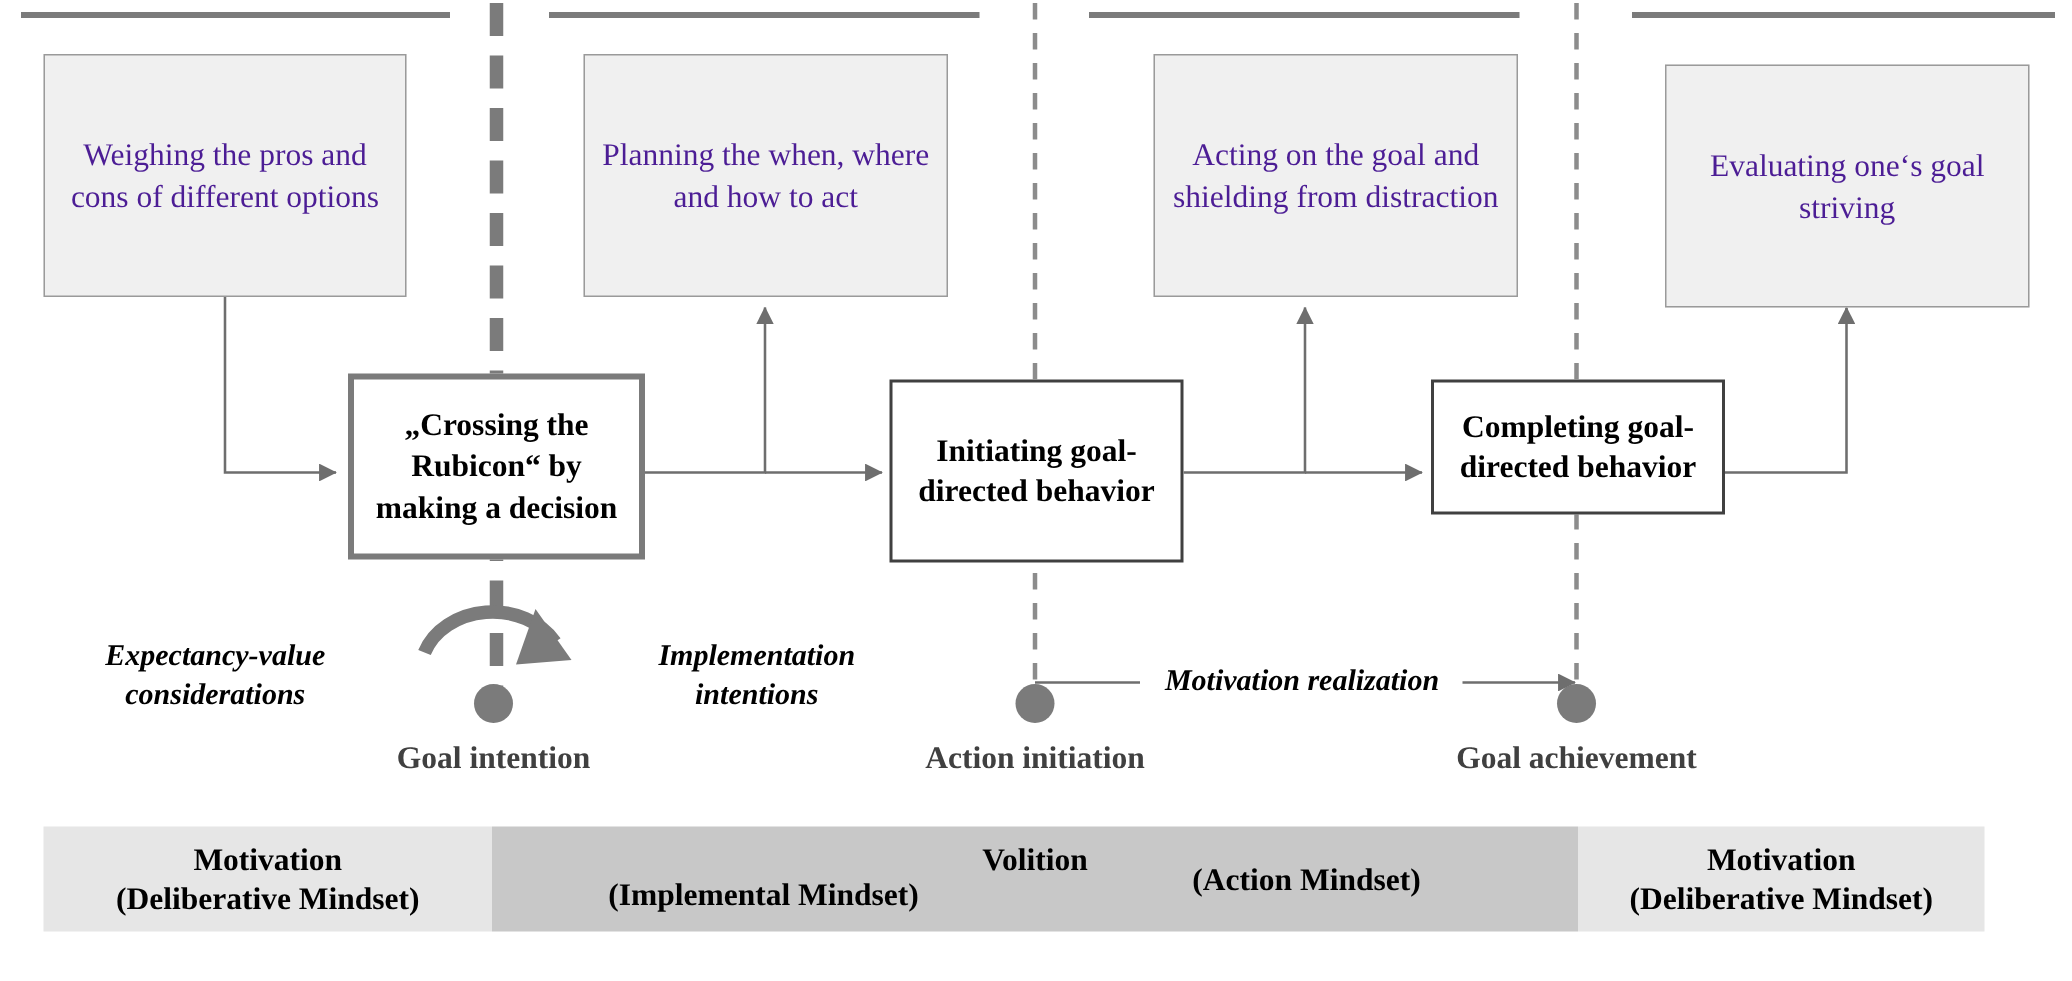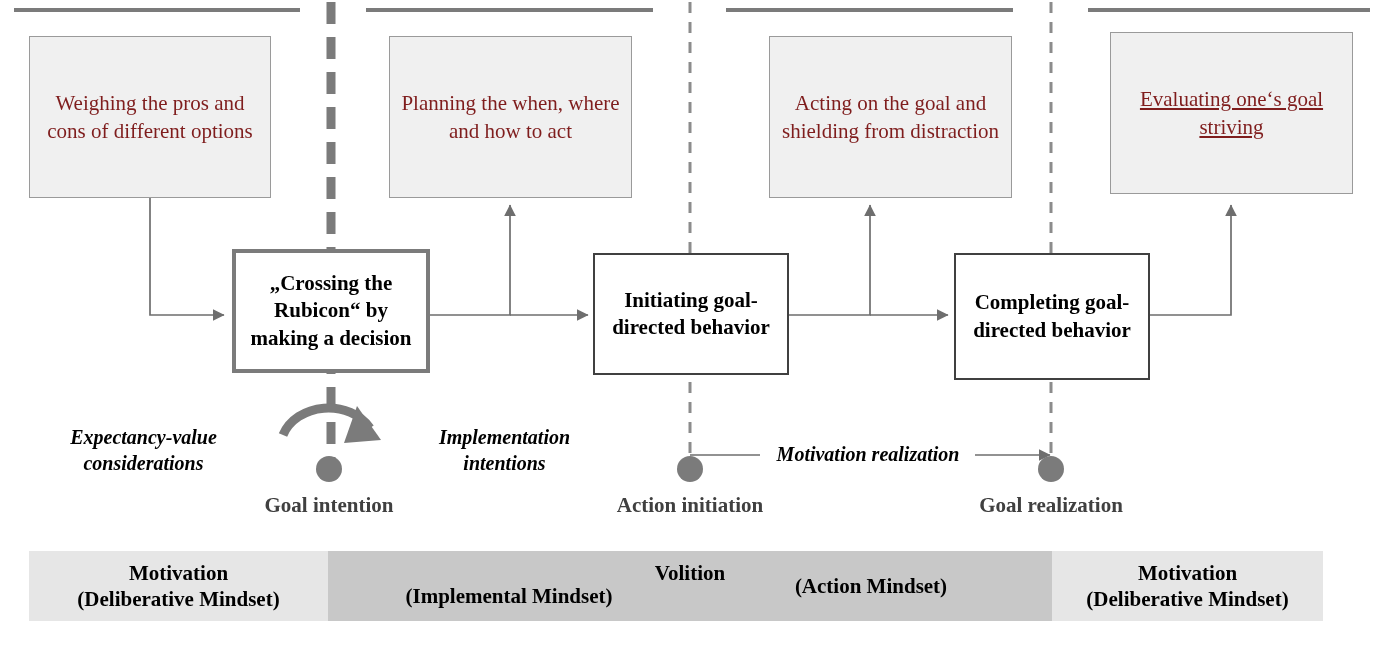--- a/index.html
+++ b/index.html
@@ -31,21 +31,21 @@
     position: absolute;
     box-sizing: border-box;
     background: #f0f0f0;
     border: 1px solid #9a9a9a;
     display: flex;
     align-items: center;
     justify-content: flex-end;
     text-align: center;
     font-size: 21px;
     line-height: 1.35;
-    color: #7f1d1d;
+    color: #4c1d95;
     padding: 4px 10px;
   }
   .phase-box span { display: block; }
 
   
   .stage-box {
     position: absolute;
     box-sizing: border-box;
     background: #ffffff;
     border: 2px solid #404040;
@@ -187,33 +187,33 @@
   </div>
 
   <div class="phase-box" style="left:389px; top:36px; width:243px; height:162px;">
     <span>Planning the when, where and how to act</span>
   </div>
 
   <div class="phase-box" style="left:769px; top:36px; width:243px; height:162px;">
     <span>Acting on the goal and shielding from distraction</span>
   </div>
 
-  <div class="phase-box" style="left:1110px; top:32px; width:243px; height:162px;text-decoration:underline;">
+  <div class="phase-box" style="left:1110px; top:43px; width:243px; height:162px;">
     <span>Evaluating one‘s goal striving</span>
   </div>
 
   <div class="stage-box rubicon" style="left:232px; top:249px; width:198px; height:124px;">
     <span>„Crossing the Rubicon“ by making a decision</span>
   </div>
 
   <div class="stage-box" style="left:593px; top:253px; width:196px; height:122px;">
     <span>Initiating goal-directed behavior</span>
   </div>
 
-  <div class="stage-box" style="left:954px; top:253px; width:196px; height:127px;">
+  <div class="stage-box" style="left:954px; top:253px; width:196px; height:90px;">
     <span>Completing goal-directed behavior</span>
   </div>
 
   <div class="proc-label" style="left:36px; top:424px; width:215px;">
     <span>Expectancy-value considerations</span>
   </div>
 
   <div class="proc-label" style="left:412px; top:424px; width:185px;">
     <span>Implementation intentions</span>
   </div>
@@ -224,21 +224,21 @@
 
   <div class="point-label" style="left:229px; top:493px; width:200px;">
     <span>Goal intention</span>
   </div>
 
   <div class="point-label" style="left:590px; top:493px; width:200px;">
     <span>Action initiation</span>
   </div>
 
   <div class="point-label" style="left:946px; top:493px; width:210px;">
-    <span>Goal realization</span>
+    <span>Goal achievement</span>
   </div>
 
   <div class="band-row">
     <div class="band band-light" style="width:299px;">
       <span class="band-title">Motivation</span>
       <span class="band-sub">(Deliberative Mindset)</span>
     </div>
 
     <div class="band band-dark-left" style="width:362px;">
       <span class="band-sub" style="margin-top:20px;">(Implemental Mindset)</span>

